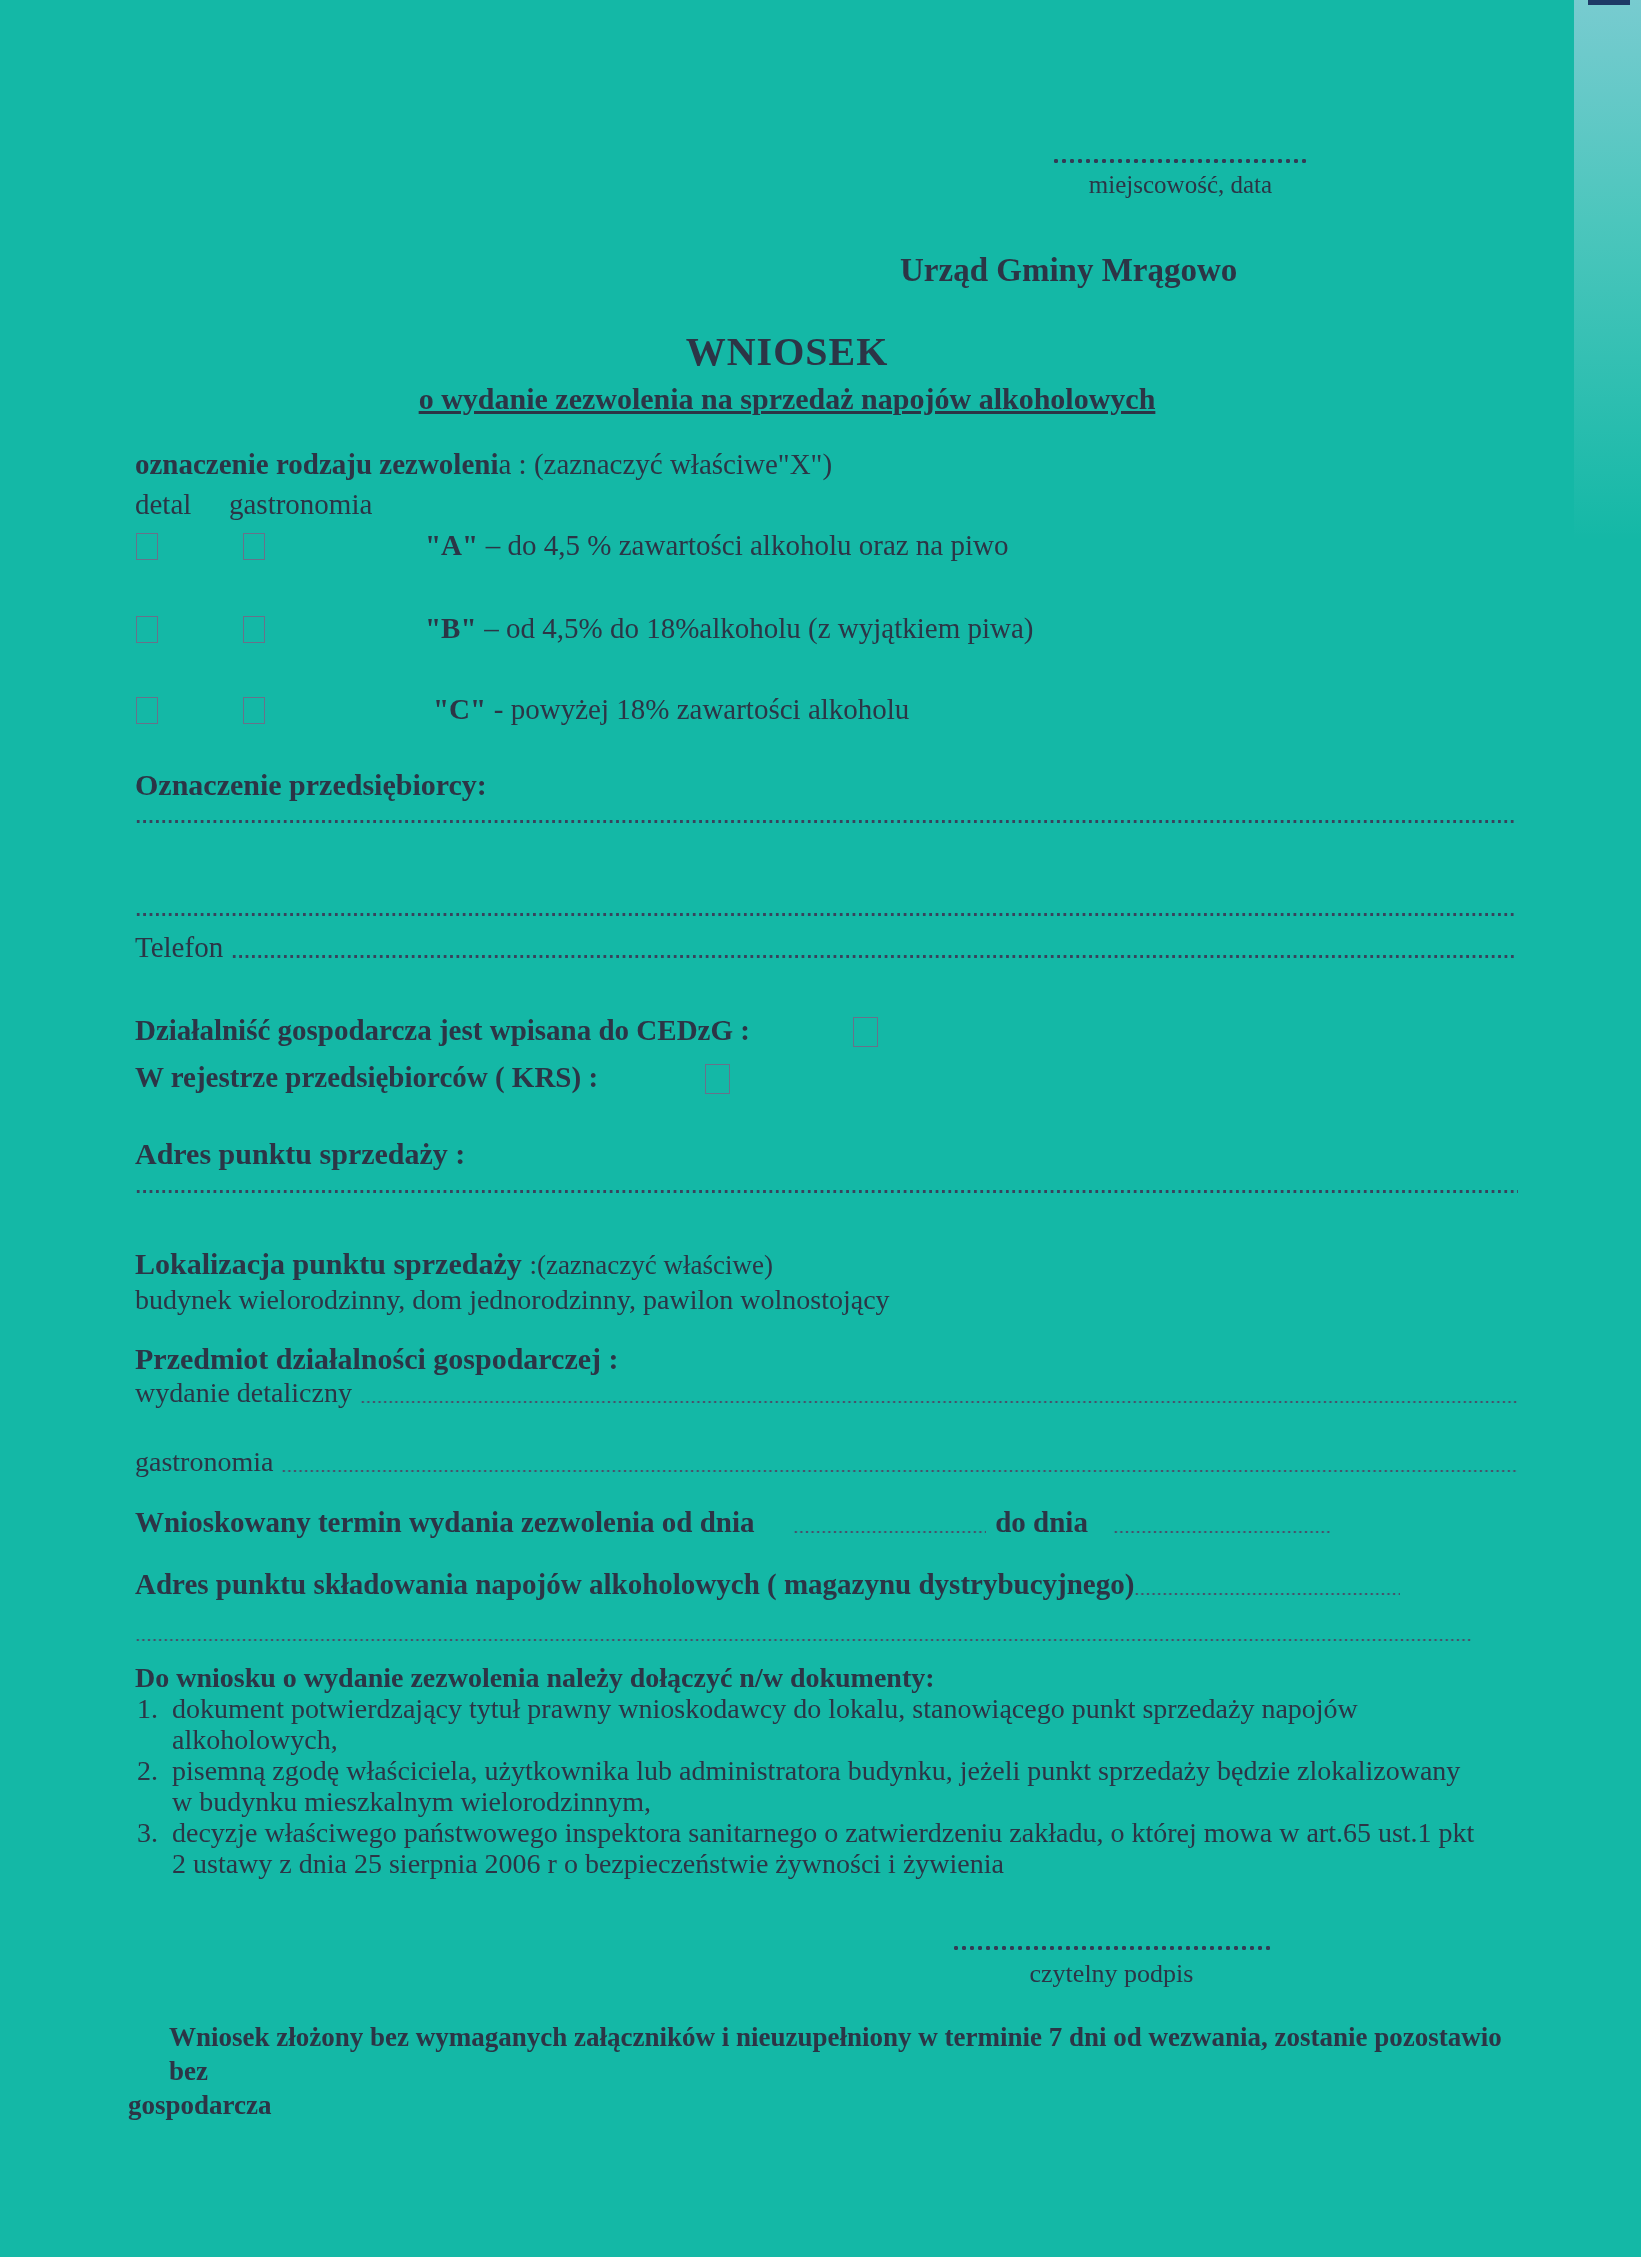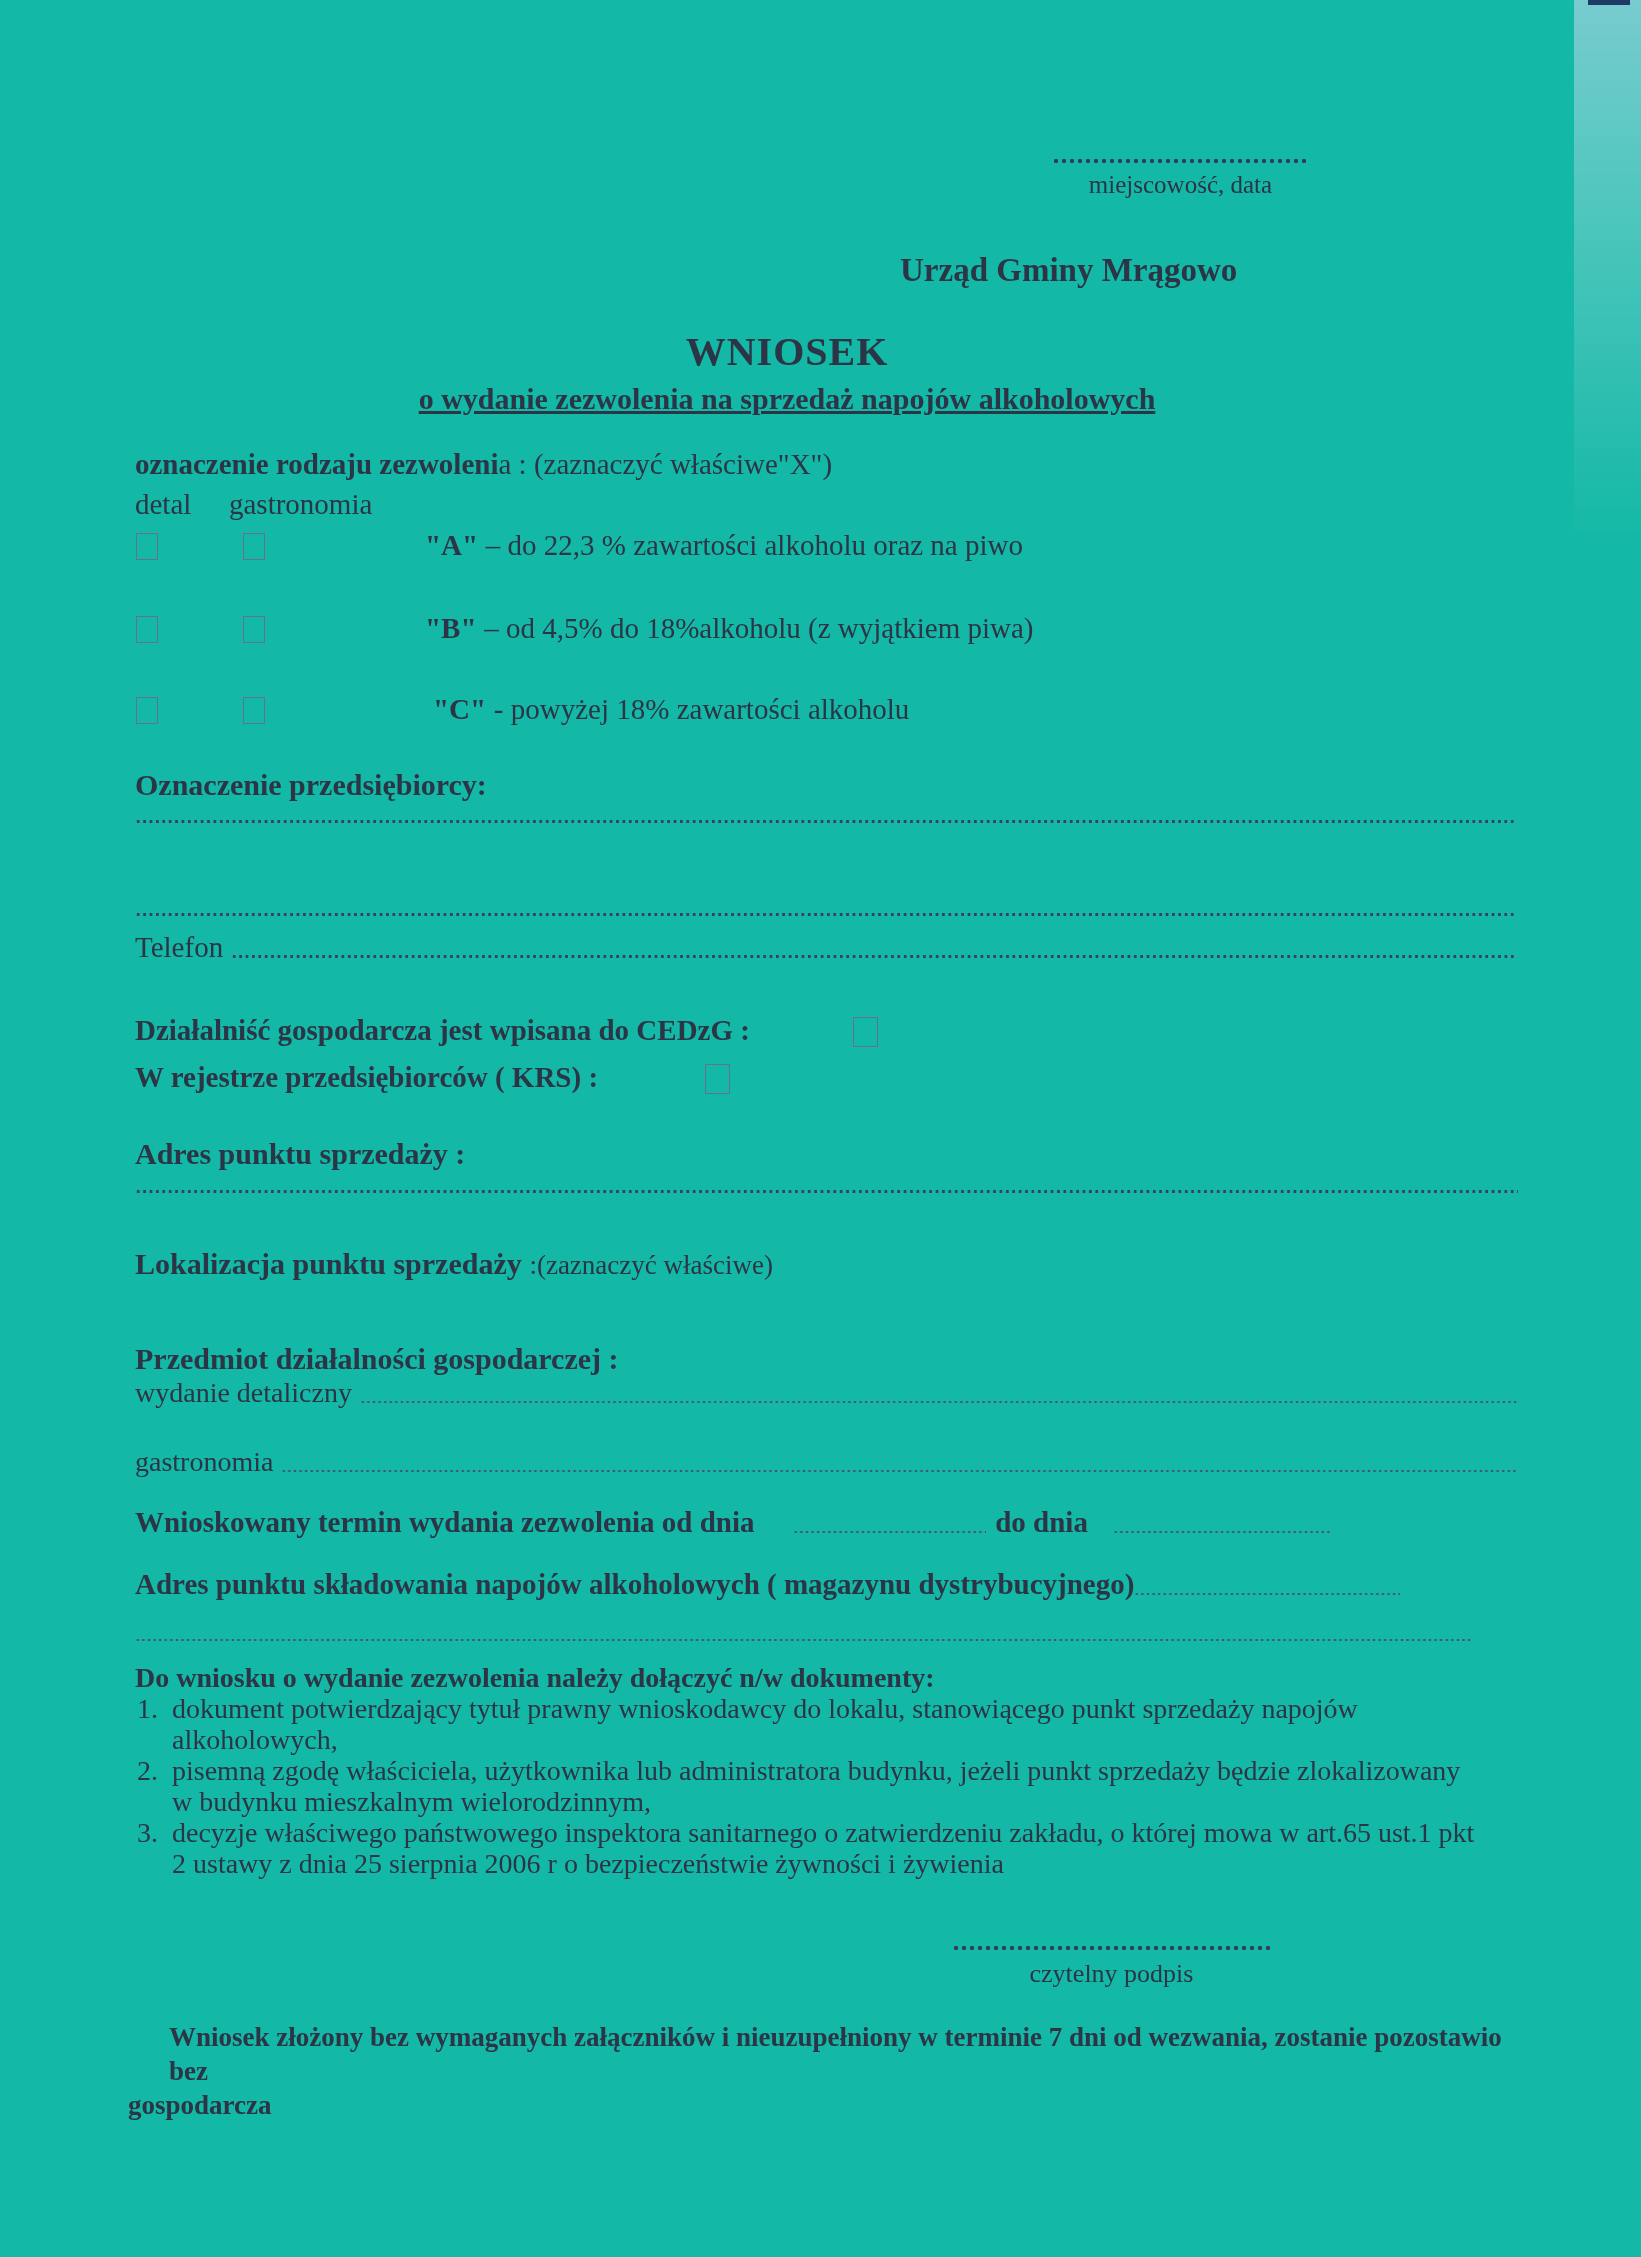--- a/index.html
+++ b/index.html
@@ -93,21 +93,21 @@
     <div class="t2 bold fs31">o wydanie zezwolenia na sprzedaż napojów alkoholowych</div>
   </div>
 
   <div class="abs fs30 nowrap" style="left:135px; top:448px;"><span class="bold">oznaczenie rodzaju zezwoleni</span><span>a : (zaznaczyć właściwe"X")</span></div>
 
   <div class="abs fs30" style="left:135px; top:488px;">detal</div>
   <div class="abs fs30" style="left:229px; top:488px;">gastronomia</div>
 
   <div class="cbx" style="left:136px; top:533px;"></div>
   <div class="cbx" style="left:243px; top:533px;"></div>
-  <div class="abs fs30 nowrap" style="left:425px; top:529px;"><span class="bold">"A"</span><span style="margin-left:7.7px;">– do 22,3 % zawartości alkoholu oraz na piwo</span></div>
+  <div class="abs fs30 nowrap" style="left:425px; top:529px;"><span class="bold">"A"</span><span style="margin-left:7.7px;">– do 4,5 % zawartości alkoholu oraz na piwo</span></div>
 
   <div class="cbx" style="left:136px; top:616px;"></div>
   <div class="cbx" style="left:243px; top:616px;"></div>
   <div class="abs fs30 nowrap" style="left:425px; top:612px;"><span class="bold">"B"</span><span style="margin-left:7.7px;">– od 4,5% do 18%alkoholu (z wyjątkiem piwa)</span></div>
 
   <div class="cbx" style="left:136px; top:697px;"></div>
   <div class="cbx" style="left:243px; top:697px;"></div>
   <div class="abs fs30 nowrap" style="left:433px; top:693px;"><span class="bold">"C"</span><span style="margin-left:7.7px;">-  powyżej 18% zawartości alkoholu</span></div>
 
   <div class="abs bold fs31 nowrap" style="left:135px; top:768px;">Oznaczenie przedsiębiorcy:</div>
@@ -120,20 +120,21 @@
 
   <div class="abs bold fs30 nowrap" style="left:135px; top:1014px;">Działalniść gospodarcza jest wpisana do CEDzG :</div>
   <div class="cbx big" style="left:853px; top:1017px;"></div>
   <div class="abs bold fs30 nowrap" style="left:135px; top:1061px;">W rejestrze przedsiębiorców ( KRS) :</div>
   <div class="cbx big" style="left:705px; top:1064px;"></div>
 
   <div class="abs bold fs31 nowrap" style="left:135px; top:1137px;">Adres punktu sprzedaży :</div>
   <div class="abs dotline" style="left:135px; top:1186px; width:1383px;"></div>
 
   <div class="abs fs28 nowrap" style="left:135px; top:1247px;"><span class="bold fs31">Lokalizacja punktu sprzedaży</span><span style="margin-left:7.7px;">:(zaznaczyć właściwe)</span></div>
+  <div class="abs fs29 nowrap" style="left:135px; top:1284px;">budynek wielorodzinny,  dom jednorodzinny, pawilon wolnostojący</div>
 
   <div class="abs bold fs31 nowrap" style="left:135px; top:1342px;">Przedmiot działalności gospodarczej :</div>
   <div class="abs row" style="left:135px; top:1377px; width:1383px;">
     <span class="fs29 nowrap">wydanie detaliczny</span>
     <div class="dotline fine leader"></div>
   </div>
   <div class="abs row" style="left:135px; top:1446px; width:1383px;">
     <span class="fs29 nowrap">gastronomia</span>
     <div class="dotline fine leader"></div>
   </div>

